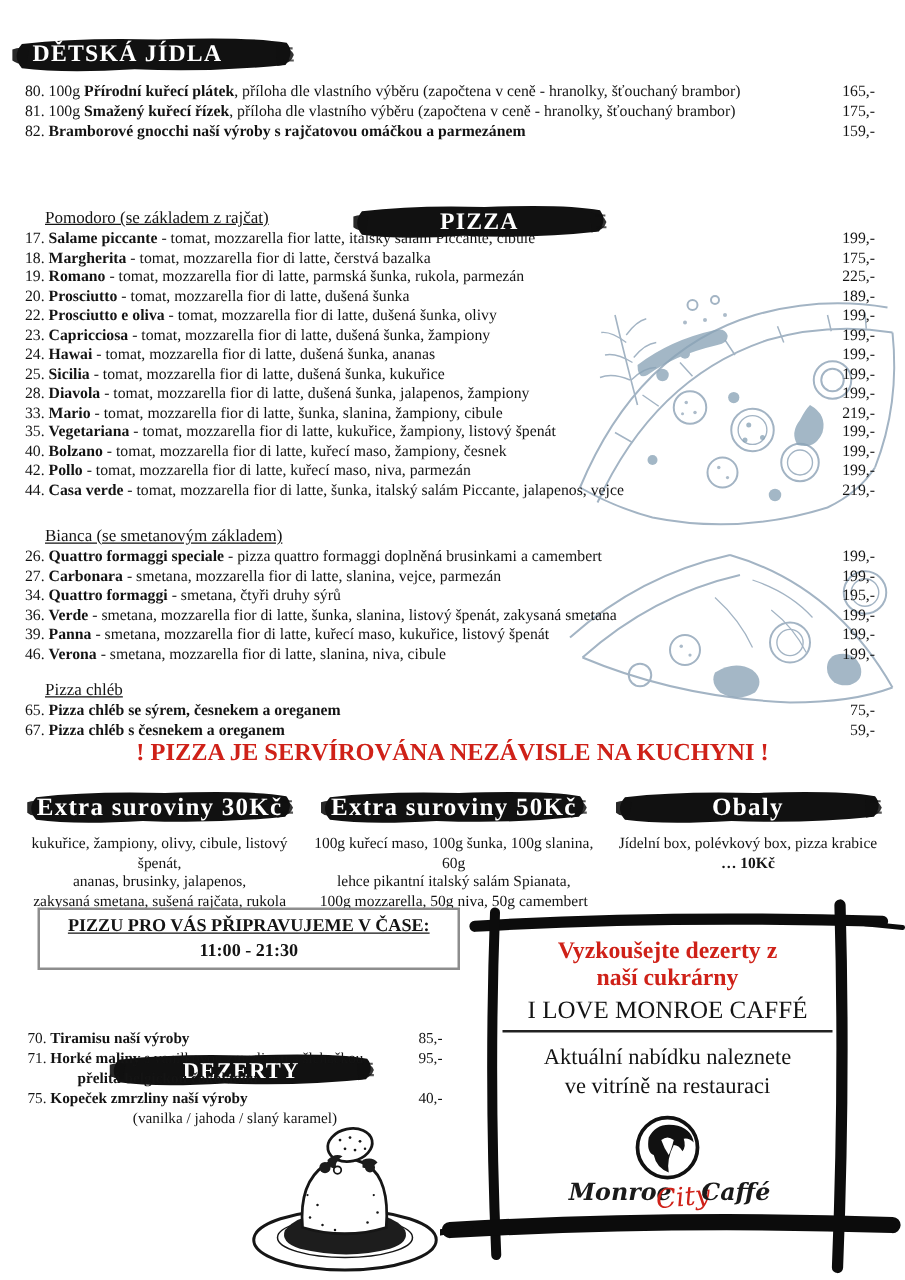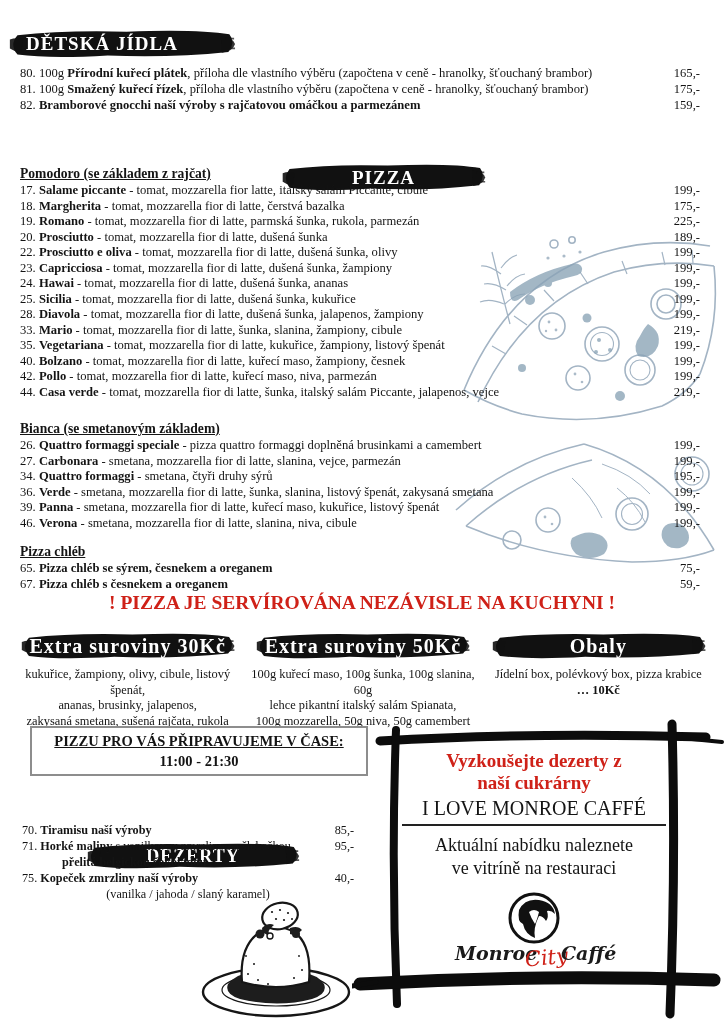--- a/index.html
+++ b/index.html
@@ -14,21 +14,21 @@
   .banner svg.brush{position:absolute;left:0;top:0;width:100%;height:100%;z-index:0}
   .banner .blabel{position:relative;z-index:1;display:block;letter-spacing:1px;white-space:nowrap}
   
   .mlist{z-index:2}
   .mrow{display:flex;align-items:flex-start;font-size:12.6px;line-height:15.5px}
   .mtext{flex:1 1 0;min-width:0;white-space:nowrap}
   .price{flex:none;width:46px;text-align:right}
   .bold{font-weight:bold}
   .msub{font-size:12.6px;line-height:15.5px;margin-left:40px}
   .msub.center{margin-left:0;text-align:center}
-  .sect-head{font-weight:bold;text-decoration:underline;font-size:13.6px;line-height:16px;margin:0 0 1px 0}
+  .sect-head{font-weight:normal;text-decoration:underline;font-size:13.6px;line-height:16px;margin:0 0 1px 16px}
   .gap22{margin-top:21px}.gap13{margin-top:13px}
   
   .notice{left:0;width:724px;top:592px;text-align:center;color:#cf2118;font-weight:bold;font-size:19.5px;z-index:2}
   
   #extras{left:10px;top:632px;width:706px;display:flex;z-index:2}
   .excol{width:237px}
   .excol .banner{height:28px;margin:0 10px;font-size:20px;line-height:28px}
   .exlines{margin-top:7px;text-align:center;font-size:12.4px;line-height:15.5px}
   .excol.obaly .exlines div:last-child{font-weight:bold}
   

